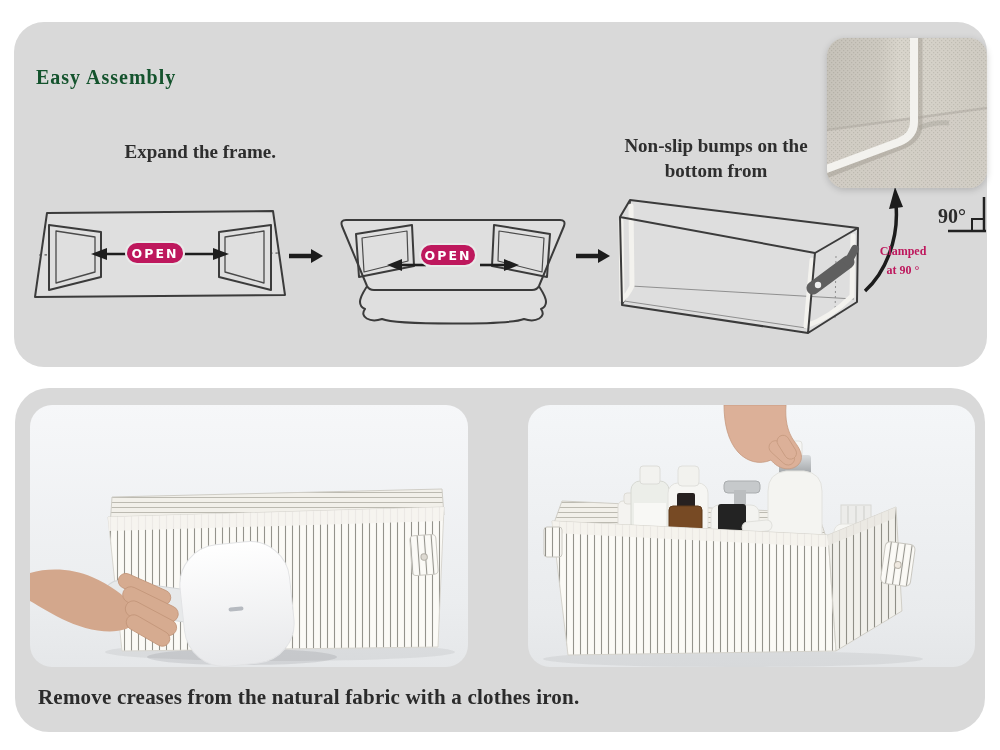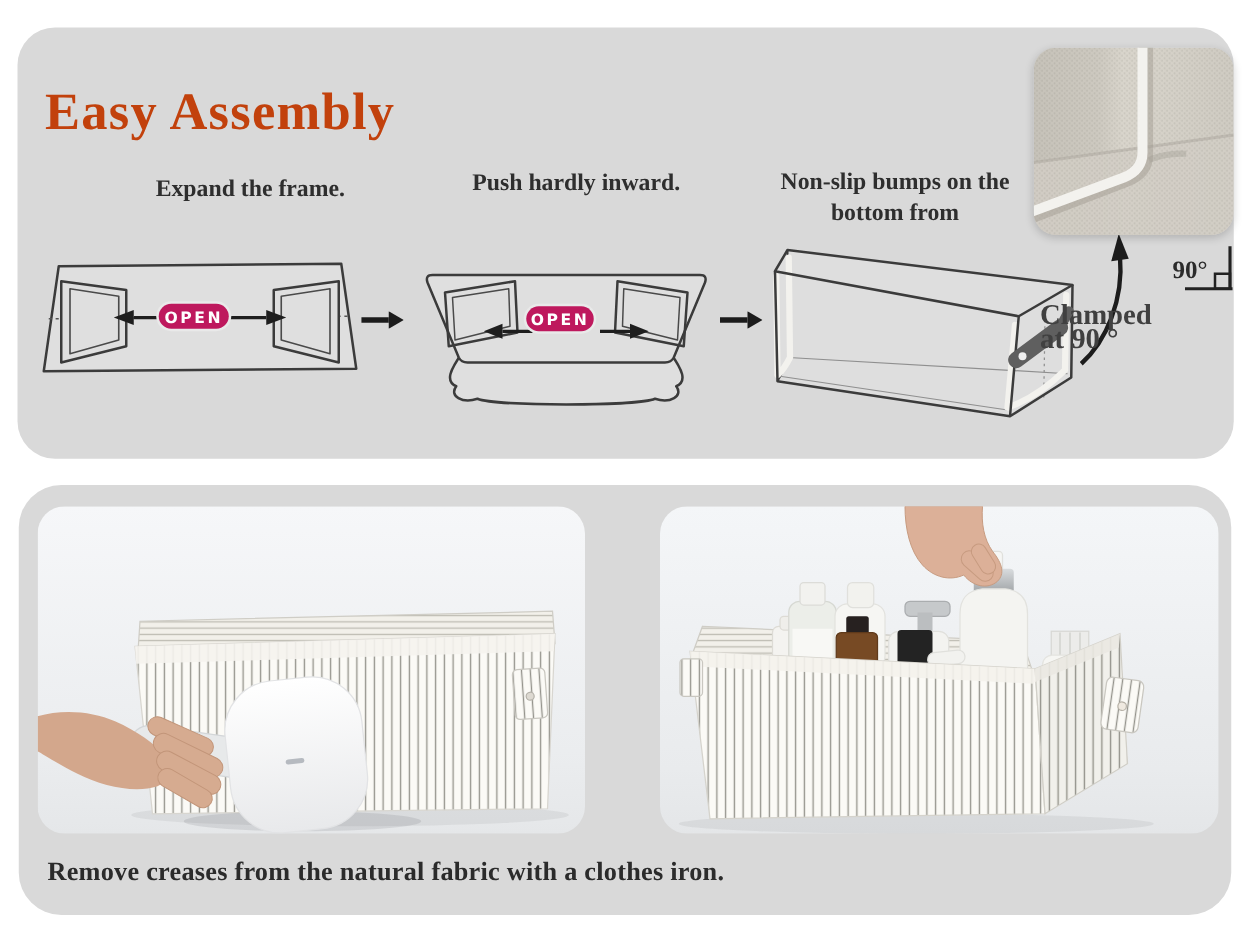--- a/index.html
+++ b/index.html
@@ -6,51 +6,50 @@
   body{
     width:1000px;height:750px;position:relative;overflow:hidden;
     background:#ffffff;
     font-family:"Liberation Serif", serif;
     color:#2d2d2d;
   }
   .panel{position:absolute;background:#d9d9d9;border-radius:30px;}
   #panel-top{left:14px;top:22px;width:973px;height:345px;}
   #panel-bottom{left:15px;top:388px;width:970px;height:344px;border-radius:34px;}
   .abs{position:absolute;}
-  #title{left:22px;top:44px;font-size:42px;font-weight:700;letter-spacing:1px;color:#c2410c;}
+  #title{left:22px;top:44px;font-size:20px;font-weight:700;letter-spacing:1px;color:#14532d;}
   .step-label{font-size:19px;font-weight:700;color:#2e2e2e;line-height:1.3;}
   #step1-label{left:40px;top:118px;width:222px;text-align:right;}
   #step2-label{left:332px;top:113px;width:230px;text-align:center;}
   #step3-label{left:598px;top:112px;width:208px;text-align:center;}
   .open-badge{
     display:flex;align-items:center;justify-content:center;
     background:#be185d;color:#ffffff;border-radius:10px;
     font-family:"DejaVu Sans", sans-serif;font-weight:700;font-size:12.5px;
     letter-spacing:2px;box-shadow:0 0 0 2px #e9e9e9;
   }
   #open-badge-1{left:113px;top:221px;width:56px;height:20px;}
   #open-badge-2{left:407px;top:223px;width:54px;height:20px;}
   #angle-value{left:842px;top:183px;width:110px;text-align:right;font-size:20px;font-weight:700;color:#2b2b2b;}
-  #clamped-label{left:818px;top:220px;width:142px;text-align:left;font-size:23px;font-weight:700;line-height:19px;color:#404040;}
+  #clamped-label{left:818px;top:220px;width:142px;text-align:center;font-size:12px;font-weight:700;line-height:19px;color:#be185d;}
   #inset-photo{left:813px;top:16px;width:160px;height:150px;border-radius:18px;overflow:hidden;box-shadow:0 2px 7px rgba(0,0,0,.18);}
   .photo{position:absolute;top:17px;height:262px;border-radius:22px;overflow:hidden;}
   #photo-left{left:15px;width:438px;}
   #photo-right{left:513px;width:447px;}
   #caption{left:23px;top:297px;font-size:21px;font-weight:700;color:#2b2b2b;letter-spacing:.2px;}
   svg{display:block;}
 </style>
 </head>
 <body>
 
 <div class="panel" id="panel-top">
 
   <div class="abs" id="title">Easy Assembly</div>
 
   <div class="abs step-label" id="step1-label">Expand the frame.</div>
-  <div class="abs step-label" id="step2-label">Push hardly inward.</div>
   <div class="abs step-label" id="step3-label">
     <span>Non-slip bumps on the</span><br>
     <span>bottom from</span>
   </div>
 
   <div class="abs" style="left:19px;top:181px;">
     <svg width="254" height="112" viewBox="0 0 254 112">
       <polygon points="14,10 240,8 252,92 2,94" fill="#dfdfdf" stroke="#3b3b3b" stroke-width="2" stroke-linejoin="round"></polygon>
       <line x1="6" y1="52" x2="248" y2="50" stroke="#555" stroke-width="1.2" stroke-dasharray="2.5,3"></line>
       <polygon points="16,22 68,29 68,74 16,87" fill="#dfdfdf" stroke="#3b3b3b" stroke-width="2" stroke-linejoin="round"></polygon>

